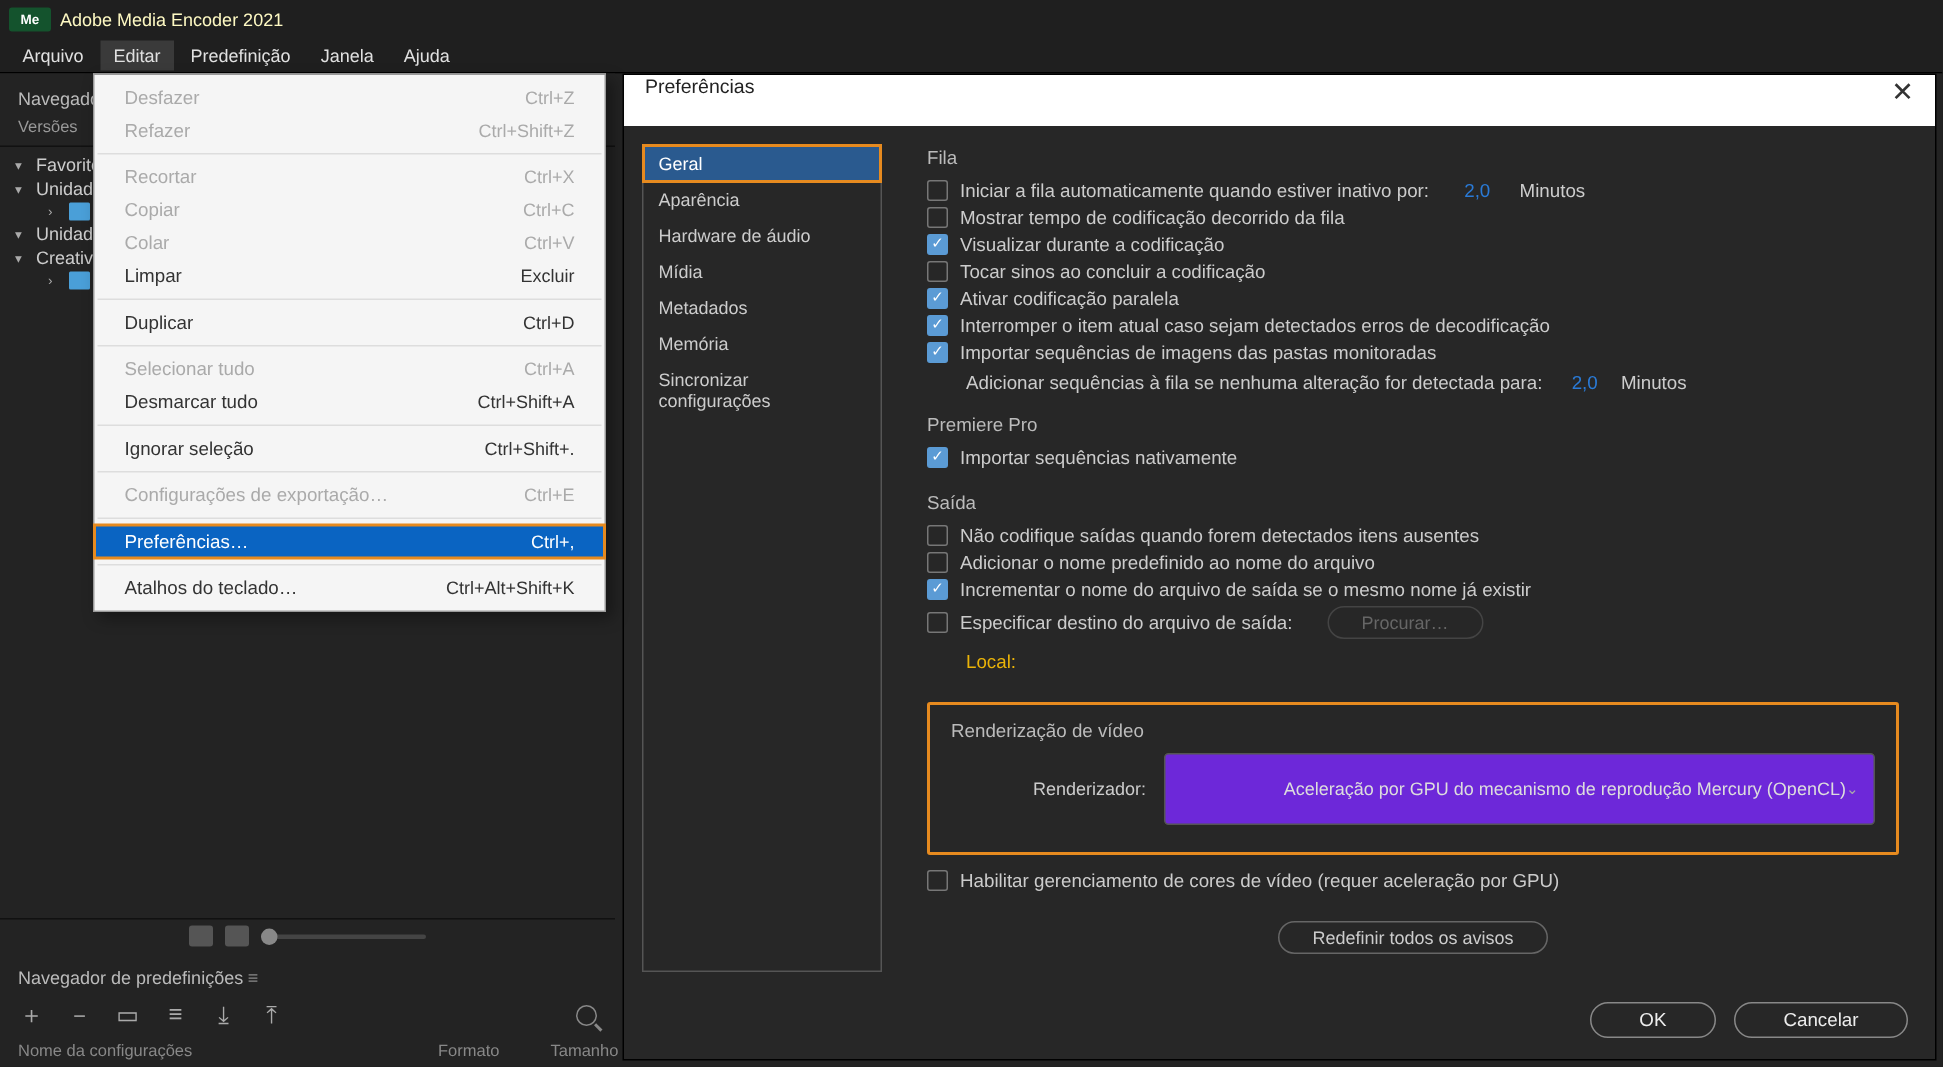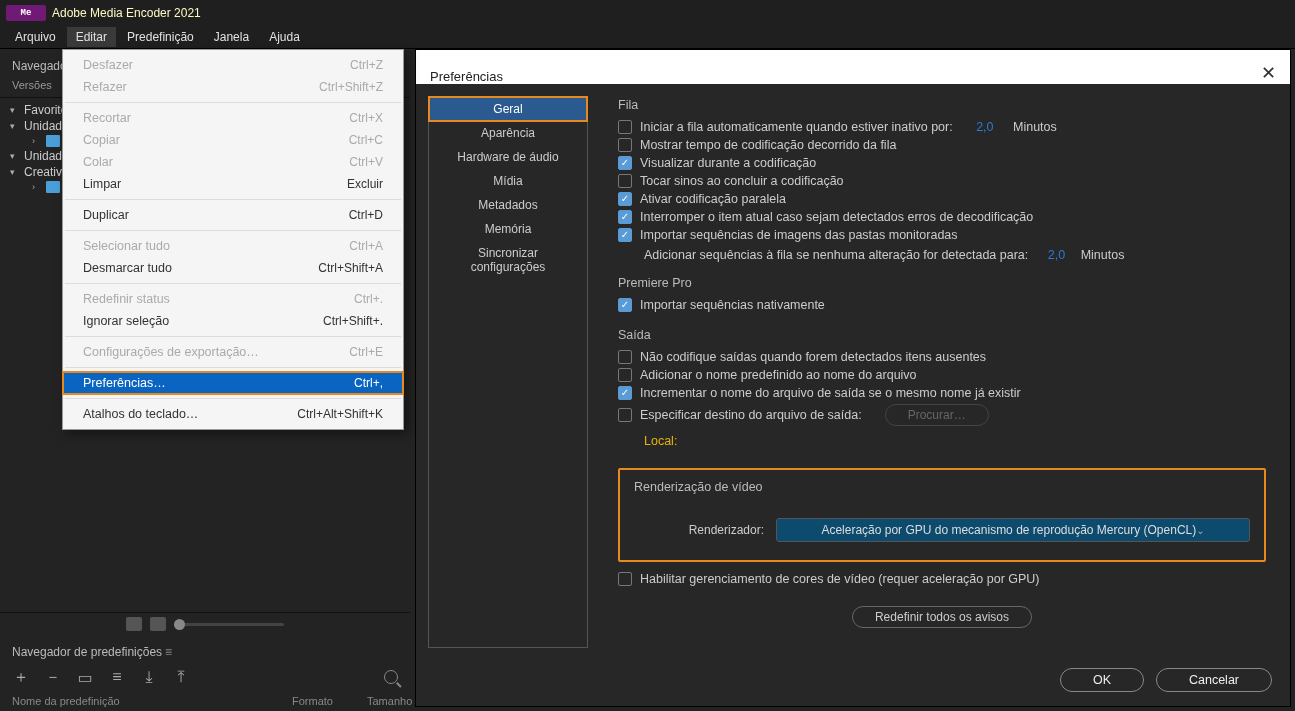--- a/index.html
+++ b/index.html
@@ -1,18 +1,18 @@
 <!DOCTYPE html>
 <html><head>
 <meta charset="utf-8">
 <style>
   * { box-sizing: border-box; margin: 0; padding: 0; font-family: "Segoe UI", Tahoma, sans-serif; }
   body { width: 1295px; height: 711px; background: #1e1e1e; color: #ccc; font-size: 12px; overflow: hidden; position: relative; }
   .titlebar { height: 26px; background: #1f1f1f; display: flex; align-items: center; padding-left: 6px; gap: 6px; }
-  .app-icon { width: 40px; height: 16px; background: #701a75; display: flex; align-items: center; justify-content: center; border-radius: 2px; color: #fff; font-size: 9px; font-weight: bold; font-family: Liberation Mono, monospace; }
+  .app-icon { width: 28px; height: 16px; background: #14532d; display: flex; align-items: center; justify-content: center; border-radius: 2px; color: #fff; font-size: 9px; font-weight: bold; }
   .app-title { color: #fef9c3; font-size: 12px; }
   .menubar { height: 23px; background: #1f1f1f; display: flex; align-items: center; padding-left: 6px; gap: 2px; border-bottom: 1px solid #000; }
   .menubar-item { padding: 3px 9px; color: #e0e0e0; cursor: pointer; }
   .menubar-item.active { background: #3a3a3a; }
 
   .workspace { position: absolute; top: 49px; left: 0; right: 0; bottom: 0; background: #232323; }
   .side-panel { position: absolute; left: 0; top: 0; width: 410px; height: 100%; background: #232323; }
   .panel-header { padding: 10px 12px 4px; color: #bbb; font-size: 12px; }
   .panel-sub { padding: 2px 12px 6px; color: #999; font-size: 11px; border-bottom: 1px solid #111; }
   .tree { padding: 4px 8px; }
@@ -39,40 +39,40 @@
   .dropdown { position: absolute; top: 49px; left: 62px; width: 342px; background: #f5f5f5; border: 1px solid #999; box-shadow: 4px 4px 10px rgba(0,0,0,.4); z-index: 50; padding: 4px 0; }
   .menu-row { display: flex; align-items: center; justify-content: space-between; padding: 4px 20px; color: #333; font-size: 12.5px; cursor: pointer; }
   .menu-row.disabled { color: #aaa; }
   .menu-row .shortcut { color: inherit; font-size: 12px; }
   .menu-sep { height: 1px; background: #ddd; margin: 4px 2px; }
   .menu-row.highlighted { background: #0a64c2; color: #fff; }
   .menu-row.outlined { outline: 2px solid #e68a1f; outline-offset: -1px; }
 
   
   .dialog { position: absolute; top: 49px; left: 415px; right: 4px; bottom: 4px; background: #272727; border: 1px solid #000; z-index: 40; display:flex; flex-direction: column; }
-  .dialog-title { height: 34px; background: #fff; color: #222; display:flex; align-items:flex-end; padding: 0 14px; font-size: 13px; justify-content: space-between; }
+  .dialog-title { height: 34px; background: #fff; color: #222; display:flex; align-items:flex-start; padding: 0 14px; font-size: 13px; justify-content: space-between; }
   .close-x { font-size: 18px; color: #333; cursor:pointer; }
   .dialog-body { flex:1; display:flex; overflow:hidden; }
   .cat-list { width: 160px; border: 1px solid #555; margin: 12px 0 12px 12px; background:#272727; }
-  .cat-item { padding: 5px 10px; color:#ccc; font-size:12px; cursor:pointer;text-align:center; }
+  .cat-item { padding: 5px 10px; color:#ccc; font-size:12px; cursor:pointer; }
   .cat-item.selected { background: #2a5a8f; color:#fff; }
   .cat-item.selected.outlined { outline: 2px solid #e68a1f; outline-offset:-1px; }
   .settings { flex:1; padding: 14px 24px 10px 30px; overflow:auto; }
   .section-label { color:#bbb; font-size:12.5px; margin-bottom:6px; }
   .chk-row { display:flex; align-items:center; gap:8px; padding: 2px 0; color:#ccc; font-size:12.5px; }
   .chk { width:14px; height:14px; border:1px solid #777; border-radius:2px; display:flex; align-items:center; justify-content:center; flex:none; }
   .chk.on { background:#5b9bd5; border-color:#5b9bd5; }
   .chk.on::after { content:"✓"; color:#fff; font-size:10px; line-height:1; }
   .inline-input { color:#2a7ad6; margin-left:4px; }
   .indent { padding-left: 26px; color:#ccc; font-size:12.5px; display:flex; align-items:center; gap:6px; margin-top:4px; }
   .section-gap { height: 14px; }
   .render-box { border: 2px solid #e68a1f; border-radius:2px; padding: 10px 14px 18px; margin-top:6px; }
-  .render-row { display:flex; align-items:center; gap:12px; margin-top:24px; }
+  .render-row { display:flex; align-items:center; gap:12px; margin-top:8px; }
   .render-label { min-width: 130px; text-align: right; color:#ccc; }
-  .select { flex:1; background:#0c4a6e; border:1px solid #555; border-radius:3px; padding:4px 10px; color:#ddd; display:flex; justify-content:center; align-items:center; }
+  .select { flex:1; background:#6d28d9; border:1px solid #555; border-radius:3px; padding:16px 10px; color:#ddd; display:flex; justify-content:flex-end; align-items:center; }
   .select .chev { font-size:10px; color:#aaa; }
   .btn-ghost { border:1px solid #666; border-radius:12px; padding:3px 22px; color:#ccc; background:transparent; cursor:pointer; font-size:12px; }
   .btn-ghost.disabled { color:#666; border-color:#444; }
   .reset-row { display:flex; justify-content:center; margin-top:18px; margin-bottom:6px; }
   .dialog-footer { display:flex; justify-content:flex-end; gap:12px; padding: 8px 18px 14px; }
   .btn-primary { border:1px solid #888; border-radius:14px; padding:4px 32px; color:#eee; background:transparent; cursor:pointer; font-size:12.5px; }
   .local-row { padding-left:26px; color:#eab308; margin-top:6px; font-size:12.5px; }
 </style>
 </head>
 <body>
@@ -136,21 +136,21 @@
       <div class="preset-icons">
         <div class="pi">＋</div>
         <div class="pi">－</div>
         <div class="pi">▭</div>
         <div class="pi">≡</div>
         <div class="pi">⤓</div>
         <div class="pi">⤒</div>
         <div class="search"></div>
       </div>
       <div class="preset-cols">
-        <span>Nome da predefinição</span>
+        <span>Nome da configurações</span>
         <span>Formato</span>
         <span>Tamanho</span>
       </div>
     </div>
   </div>
 </div>
 
 <div class="dropdown" id="edit-menu">
     <div class="menu-row disabled">
       <span>Desfazer</span>
@@ -185,24 +185,20 @@
     <div class="menu-sep"></div>
     <div class="menu-row disabled">
       <span>Selecionar tudo</span>
       <span class="shortcut">Ctrl+A</span>
     </div>
     <div class="menu-row">
       <span>Desmarcar tudo</span>
       <span class="shortcut">Ctrl+Shift+A</span>
     </div>
     <div class="menu-sep"></div>
-    <div class="menu-row disabled">
-      <span>Redefinir status</span>
-      <span class="shortcut">Ctrl+.</span>
-    </div>
     <div class="menu-row">
       <span>Ignorar seleção</span>
       <span class="shortcut">Ctrl+Shift+.</span>
     </div>
     <div class="menu-sep"></div>
     <div class="menu-row disabled">
       <span>Configurações de exportação…</span>
       <span class="shortcut">Ctrl+E</span>
     </div>
     <div class="menu-sep"></div>

